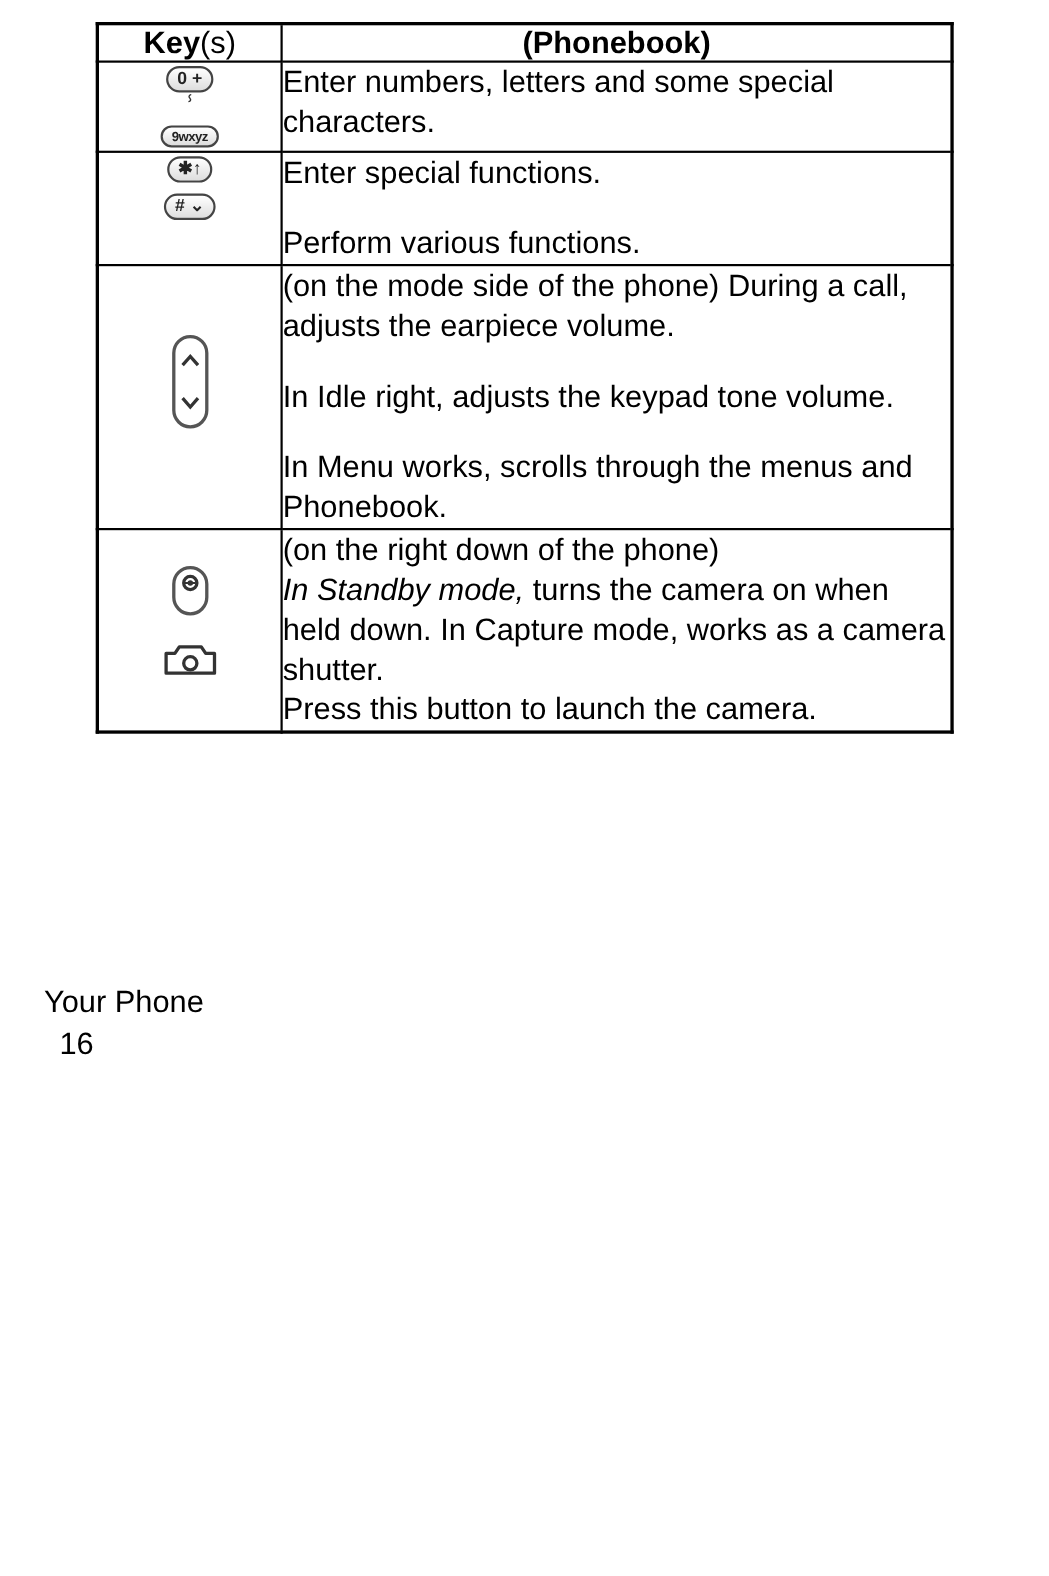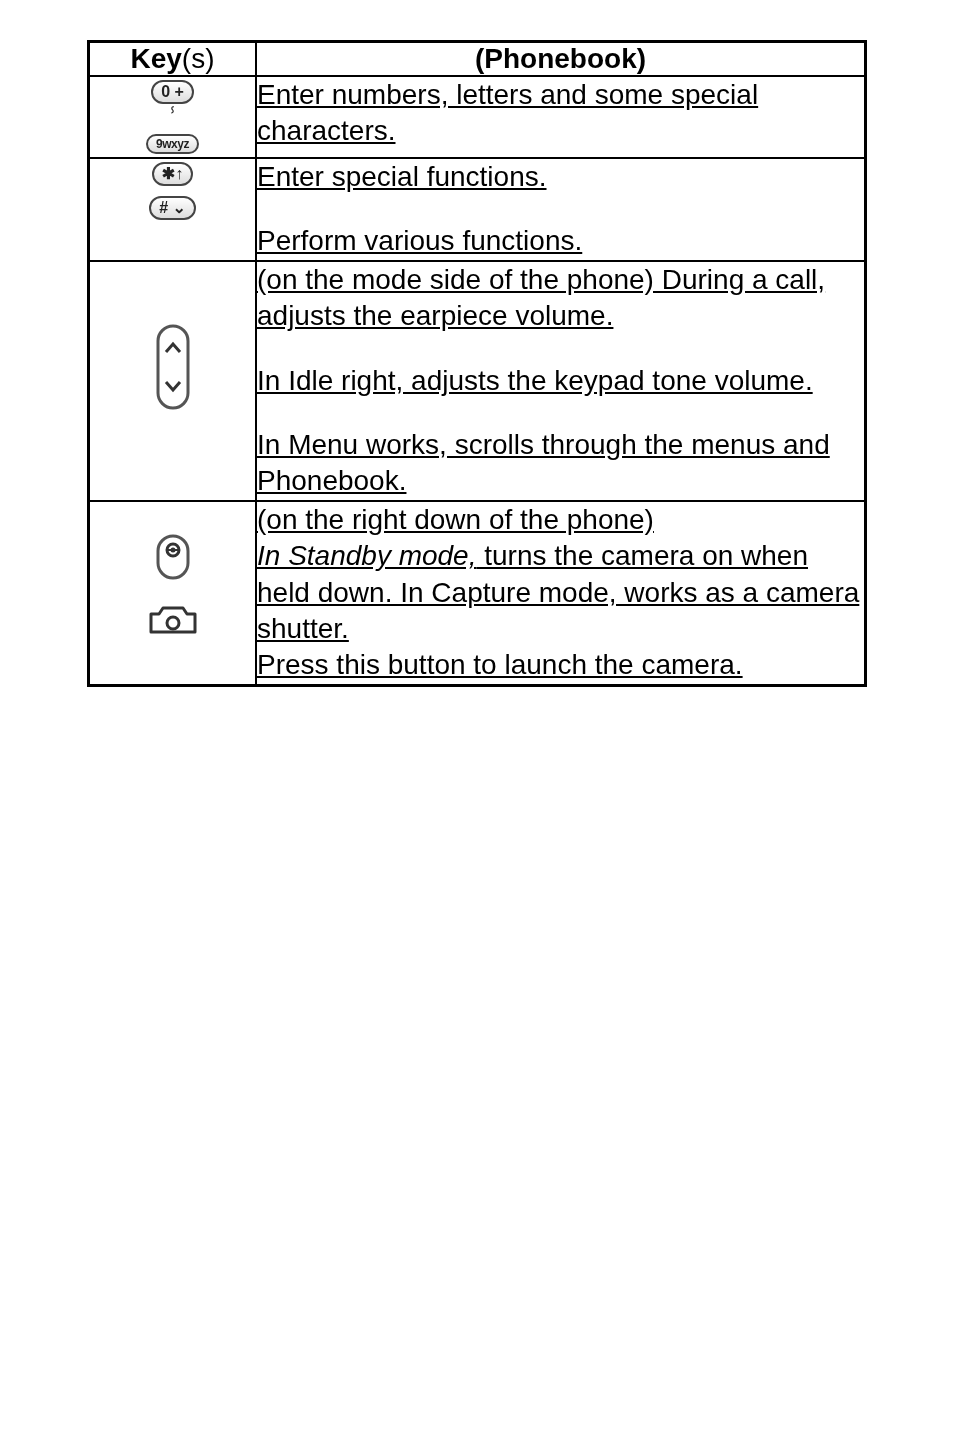--- a/index.html
+++ b/index.html
@@ -6,21 +6,21 @@
     margin: 0;
     padding: 0;
     background: #fff;
     font-family: Arial, Helvetica, sans-serif;
     color: #000;
   }
   .page {
     width: 954px;
     height: 1016px;
     box-sizing: border-box;
-    padding: 40px 60px 30px 60px;
+    padding: 20px 60px 30px 60px;
     position: relative;
   }
   table.keytable {
     border-collapse: collapse;
     width: 780px;
     margin: 0 auto;
     border: 3px solid #000;
   }
   table.keytable th, table.keytable td {
     border: 2px solid #000;
@@ -45,21 +45,20 @@
   }
   td.iconcell {
     text-align: center;
     vertical-align: middle;
     padding: 18px 0;
   }
   td.textcell {
     padding: 22px 18px;
     font-size: 28px;
     line-height: 1.3;
-    text-decoration: underline;
   }
   .para-gap { height: 28px; }
   .italic { font-style: italic; }
   .footer {
     position: absolute;
     left: 40px;
     bottom: 48px;
     font-size: 28px;
     line-height: 1.35;
   }
@@ -171,14 +170,18 @@
           <div>
             <span class="italic">In Standby mode,</span><span> turns the camera on when held down. In Capture mode, works as a camera shutter.</span>
           </div>
           <div>Press this button to launch the camera.</div>
         </td>
       </tr>
 
     </tbody>
   </table>
 
+  <div class="footer">
+    <div>Your Phone</div>
+    <div class="pagenum">16</div>
+  </div>
 
 </div>
 
 </body></html>

